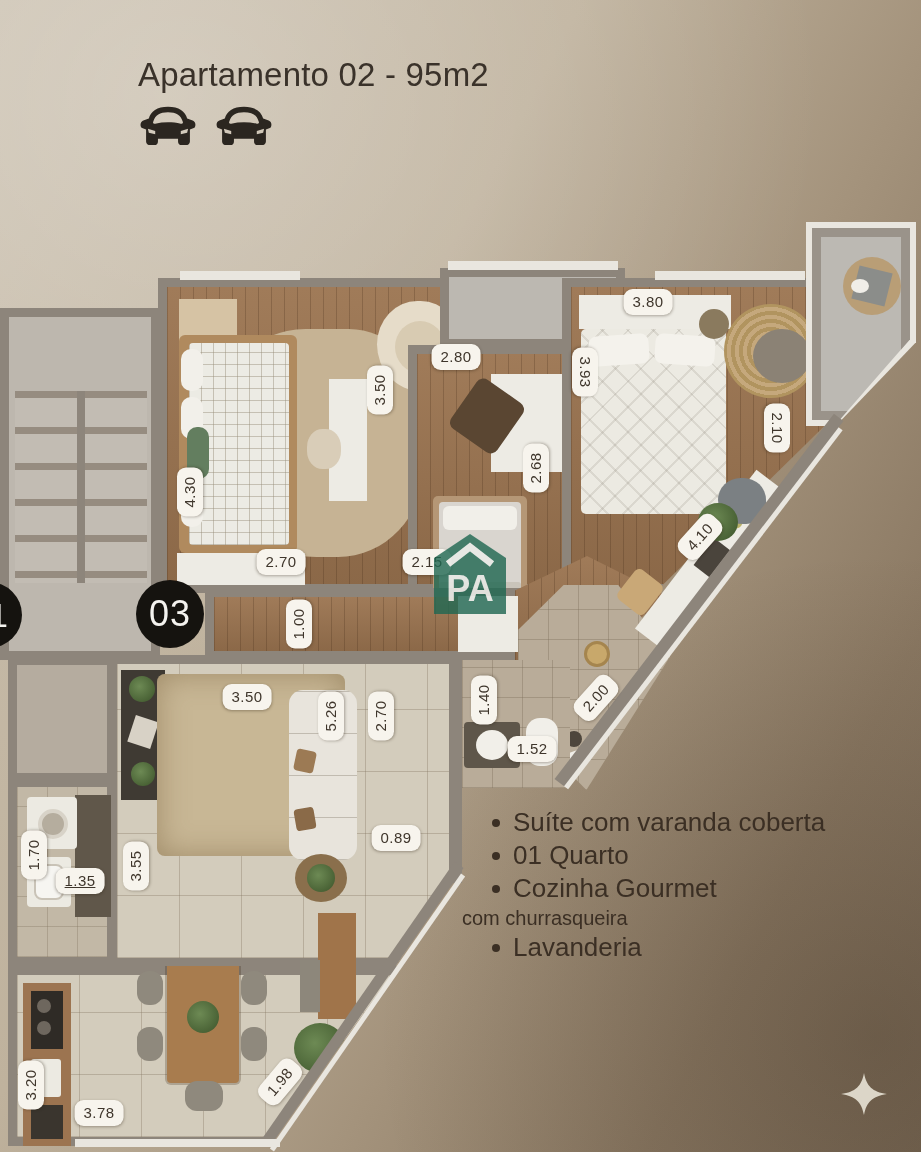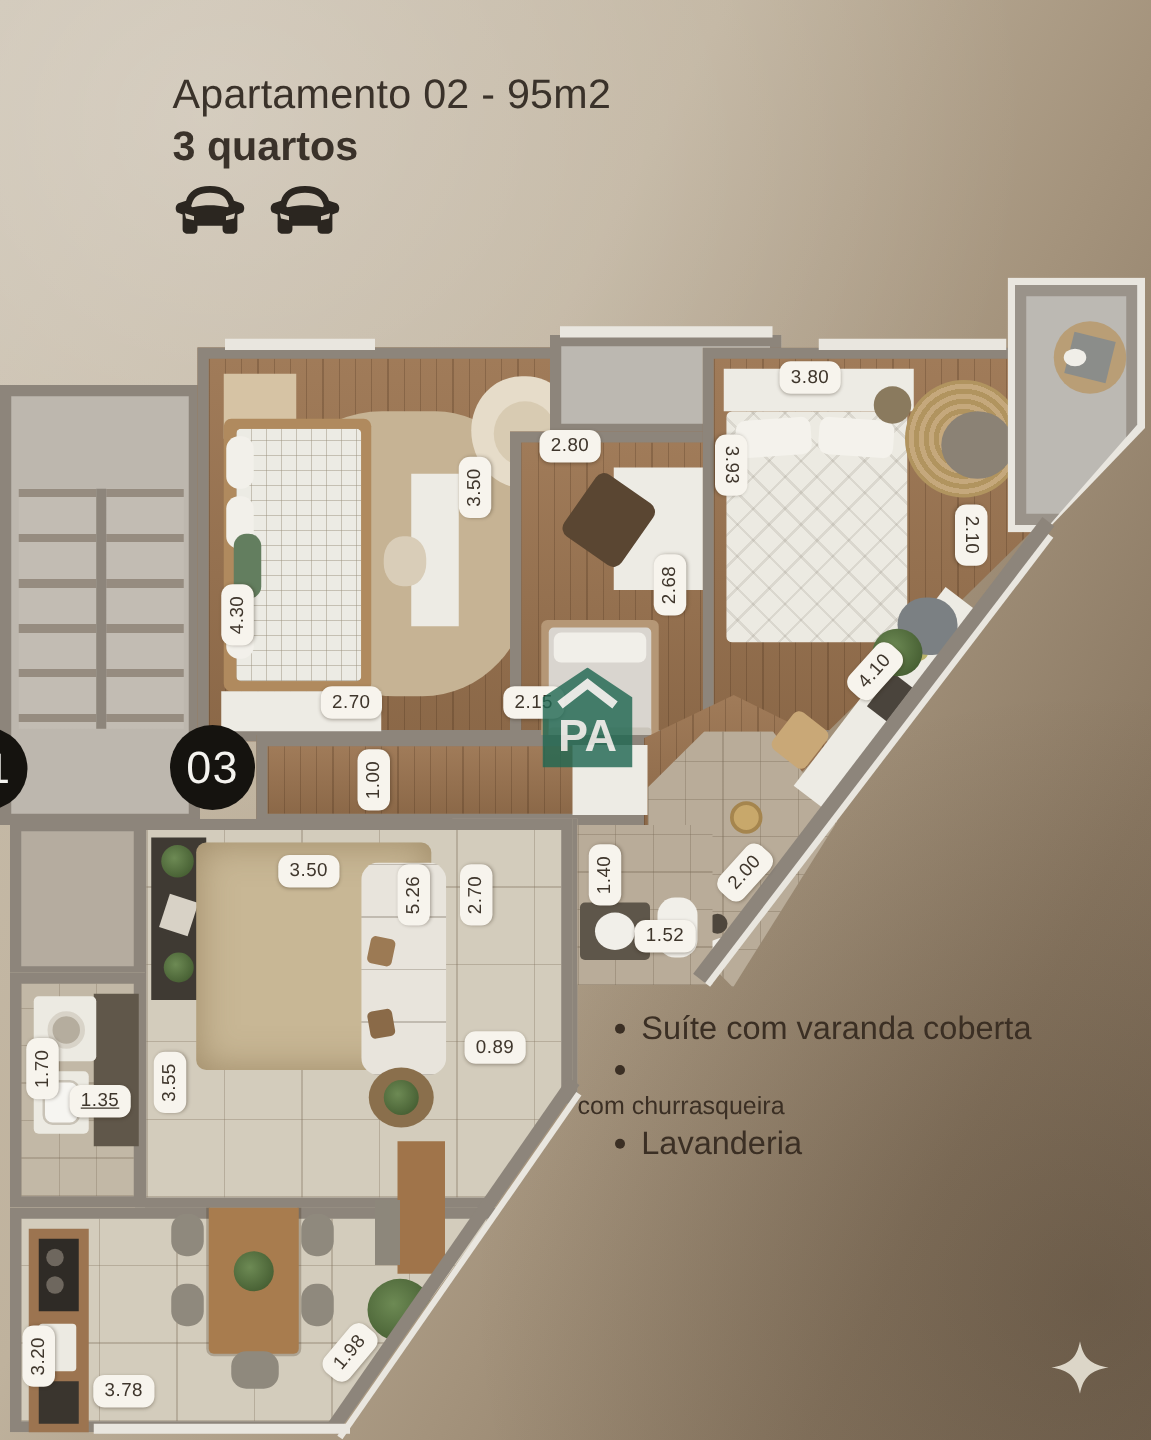--- a/index.html
+++ b/index.html
@@ -64,21 +64,20 @@
      repeating-linear-gradient(-45deg, rgba(90,80,65,.12) 0 2px, rgba(0,0,0,0) 2px 18px);}
   .jute{border-radius:50%;background:repeating-radial-gradient(circle,#c5a87c 0 4px,#b1945f 4px 8px);}
 </style>
 </head>
 <body>
 
 <div id="canvas">
 
   <div id="header">
     <div class="title">Apartamento 02 - 95m2</div>
-    <div class="subtitle">3 quartos</div>
     <div class="cars">
       <svg class="car-svg" viewBox="0 0 64 46">
         <path fill-rule="evenodd" d="M32 3 C20 3 13 8 11 16 L5 18 C2 19 1 23 3 26 L8 28 L8 41 C8 43.5 10 45 12.5 45 L17 45 C19.5 45 21 43.5 21 41 L21 38 L43 38 L43 41 C43 43.5 44.5 45 47 45 L51.5 45 C54 45 56 43.5 56 41 L56 28 L61 26 C63 23 62 19 59 18 L53 16 C51 8 44 3 32 3 Z M32 9 C41 9 46 12 48 19 C49 21 48 22 46 21.5 C37 19.5 27 19.5 18 21.5 C16 22 15 21 16 19 C18 12 23 9 32 9 Z M10 27 L18 29.5 L18 33 L11 31.5 Z M54 27 L46 29.5 L46 33 L53 31.5 Z"></path>
       </svg>
       <svg class="car-svg" viewBox="0 0 64 46">
         <path fill-rule="evenodd" d="M32 3 C20 3 13 8 11 16 L5 18 C2 19 1 23 3 26 L8 28 L8 41 C8 43.5 10 45 12.5 45 L17 45 C19.5 45 21 43.5 21 41 L21 38 L43 38 L43 41 C43 43.5 44.5 45 47 45 L51.5 45 C54 45 56 43.5 56 41 L56 28 L61 26 C63 23 62 19 59 18 L53 16 C51 8 44 3 32 3 Z M32 9 C41 9 46 12 48 19 C49 21 48 22 46 21.5 C37 19.5 27 19.5 18 21.5 C16 22 15 21 16 19 C18 12 23 9 32 9 Z M10 27 L18 29.5 L18 33 L11 31.5 Z M54 27 L46 29.5 L46 33 L53 31.5 Z"></path>
       </svg>
     </div>
   </div>
 
@@ -282,20 +281,25 @@
     </svg>
   </div>
 
   <div id="features-block">
       <div class="feat">
         <span class="dot"></span>
         <span>Suíte com varanda coberta</span>
       </div>
       <div class="feat">
         <span class="dot"></span>
+        <span>01 Quarto</span>
+      </div>
+      <div class="feat">
+        <span class="dot"></span>
+        <span>Cozinha Gourmet</span>
       </div>
       <div class="feat small">
         <span>com churrasqueira</span>
       </div>
       <div class="feat">
         <span class="dot"></span>
         <span>Lavanderia</span>
       </div>
     </div>
 

